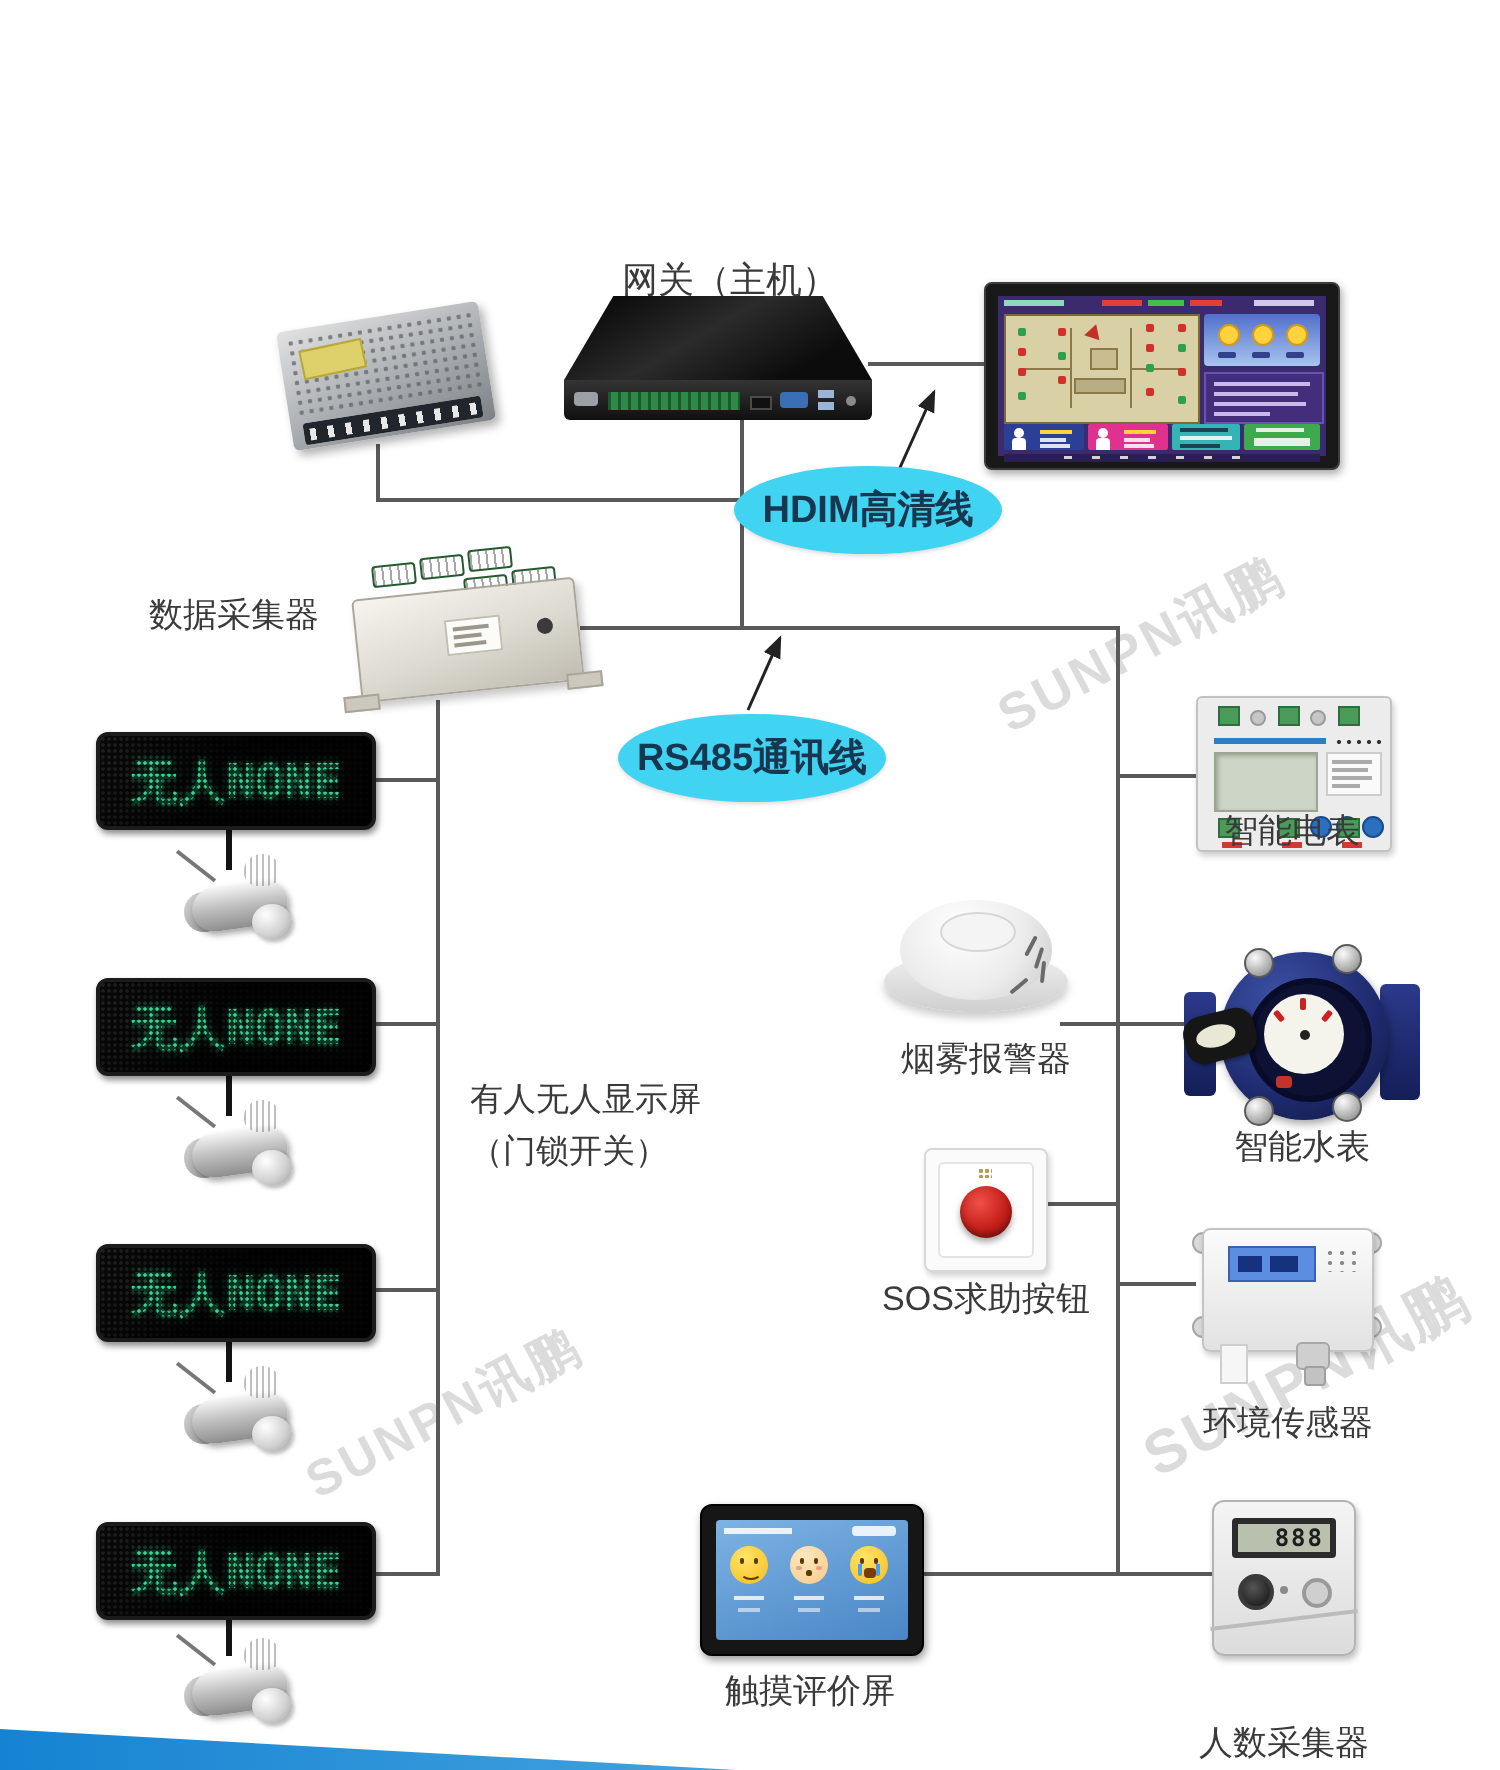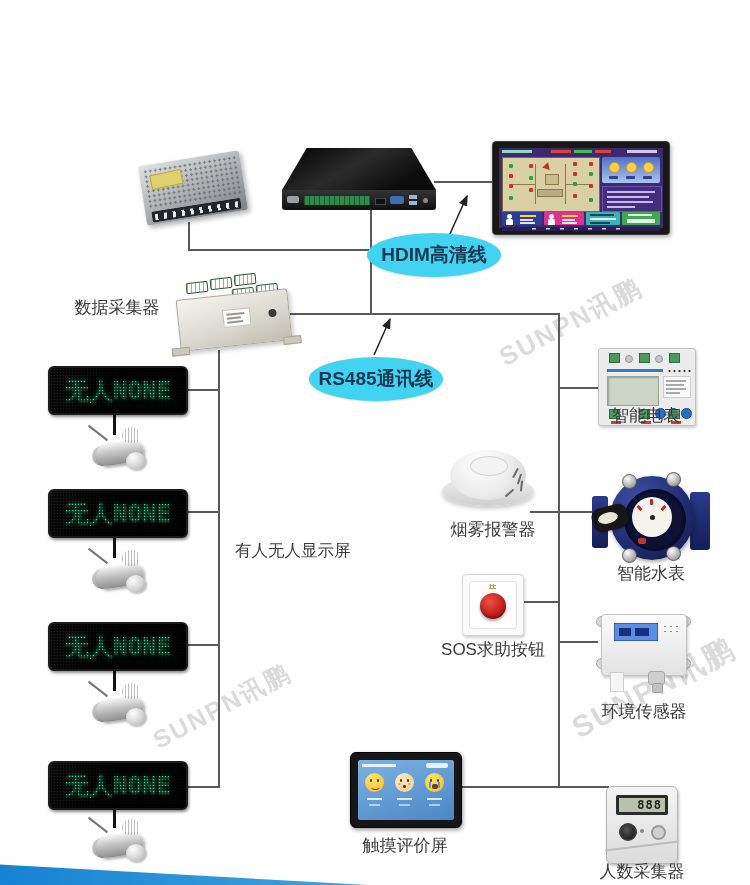--- a/index.html
+++ b/index.html
@@ -188,21 +188,21 @@
   .f-flush{background:radial-gradient(circle at 38% 30%,#ffe8c0,#f8c888);}
   .f-cry{background:radial-gradient(circle at 38% 30%,#ffe468,#f5bd20);}
   .eye{position:absolute;top:6px;width:2.5px;height:2.5px;border-radius:50%;background:#5a3a00;}
   .mouth{position:absolute;left:5px;top:9px;width:9px;height:6px;border:1.6px solid transparent;
     border-bottom-color:#5a3a00;border-radius:50%;}
   .mouth-o{position:absolute;left:6.5px;top:11px;width:6px;height:4.5px;background:#7a3a10;border-radius:2px;}
   .cheek{position:absolute;top:10px;width:3px;height:2px;border-radius:50%;background:#f09a8a;}
   .tear{position:absolute;top:9px;width:2.5px;height:6px;border-radius:0 0 2px 2px;background:#4aa0e8;}
   
   .pc{width:70px;height:76px;background:linear-gradient(#f4f4f4,#dcdcdc);
-    border:1px solid #b4b4b4;border-radius:6px;box-shadow:1px 2px 3px rgba(0,0,0,.25);margin-top:36px;}
+    border:1px solid #b4b4b4;border-radius:6px;box-shadow:1px 2px 3px rgba(0,0,0,.25);}
   .pc-lcdf{position:absolute;left:9px;top:8px;width:52px;height:20px;background:#2b2b2b;border-radius:2px;}
   .pc-lcd{position:absolute;left:3px;top:3px;width:46px;height:14px;background:#b9c0ae;
     display:flex;align-items:center;justify-content:flex-end;padding-right:3px;box-sizing:border-box;}
   .pc-num{font-family:"DejaVu Sans Mono","Liberation Mono",monospace;font-size:12px;font-weight:bold;color:#1d1d1d;letter-spacing:1px;}
   .pc-lens1{position:absolute;left:12px;top:36px;width:14px;height:14px;border-radius:50%;
     background:radial-gradient(circle at 40% 35%,#555,#111);border:2px solid #3a3a3a;}
   .pc-dot{position:absolute;left:33px;top:42px;width:4px;height:4px;border-radius:50%;background:#8a8a8a;}
   .pc-lens2{position:absolute;left:44px;top:38px;width:11px;height:11px;border-radius:50%;
     background:#cfcfcf;border:2px solid #9a9a9a;}
   .pc-seam{position:absolute;left:-2px;top:58px;width:74px;height:1.5px;background:#bcbcbc;transform:rotate(-7deg);}
@@ -264,20 +264,21 @@
   </div>
 
   <div class="abs psu" style="left:140px;top:150px;">
     <div class="psu-body">
       <div class="psu-mesh"></div>
       <div class="psu-label"></div>
       <div class="psu-term"></div>
     </div>
   </div>
 
+  <div class="abs lbl" style="left:290px;top:128px;width:150px;font-size:18px;">网关（主机）</div>
   <div class="abs gw" style="left:282px;top:148px;">
     <div class="gw-top"></div>
     <div class="gw-front">
       <div class="gw-db9"></div>
       <div class="gw-term"></div>
       <div class="gw-hdmi"></div>
       <div class="gw-vga"></div>
       <div class="gw-usb"></div>
       <div class="gw-usb2"></div>
       <div class="gw-btn"></div>
@@ -397,20 +398,21 @@
   <div class="abs lock" style="left:84px;top:818px;">
     <div class="lock-wire"></div>
       <div class="lock-back"></div>
       <div class="lock-body"></div>
       <div class="lock-knob"></div>
       <div class="lock-roll"></div>
   </div>
 
   <div class="abs note" style="left:235px;top:538px;">
     <div>有人无人显示屏</div>
+    <div>（门锁开关）</div>
   </div>
 
   <div class="abs meter" style="left:598px;top:348px;">
     <div class="mt-term" style="left:10px;"></div>
       <div class="mt-term" style="left:40px;"></div>
       <div class="mt-term" style="left:70px;"></div>
     <div class="mt-scr" style="left:26px;"></div>
       <div class="mt-scr" style="left:56px;"></div>
     <div class="mt-head"></div>
       <div class="mt-dots"></div>

